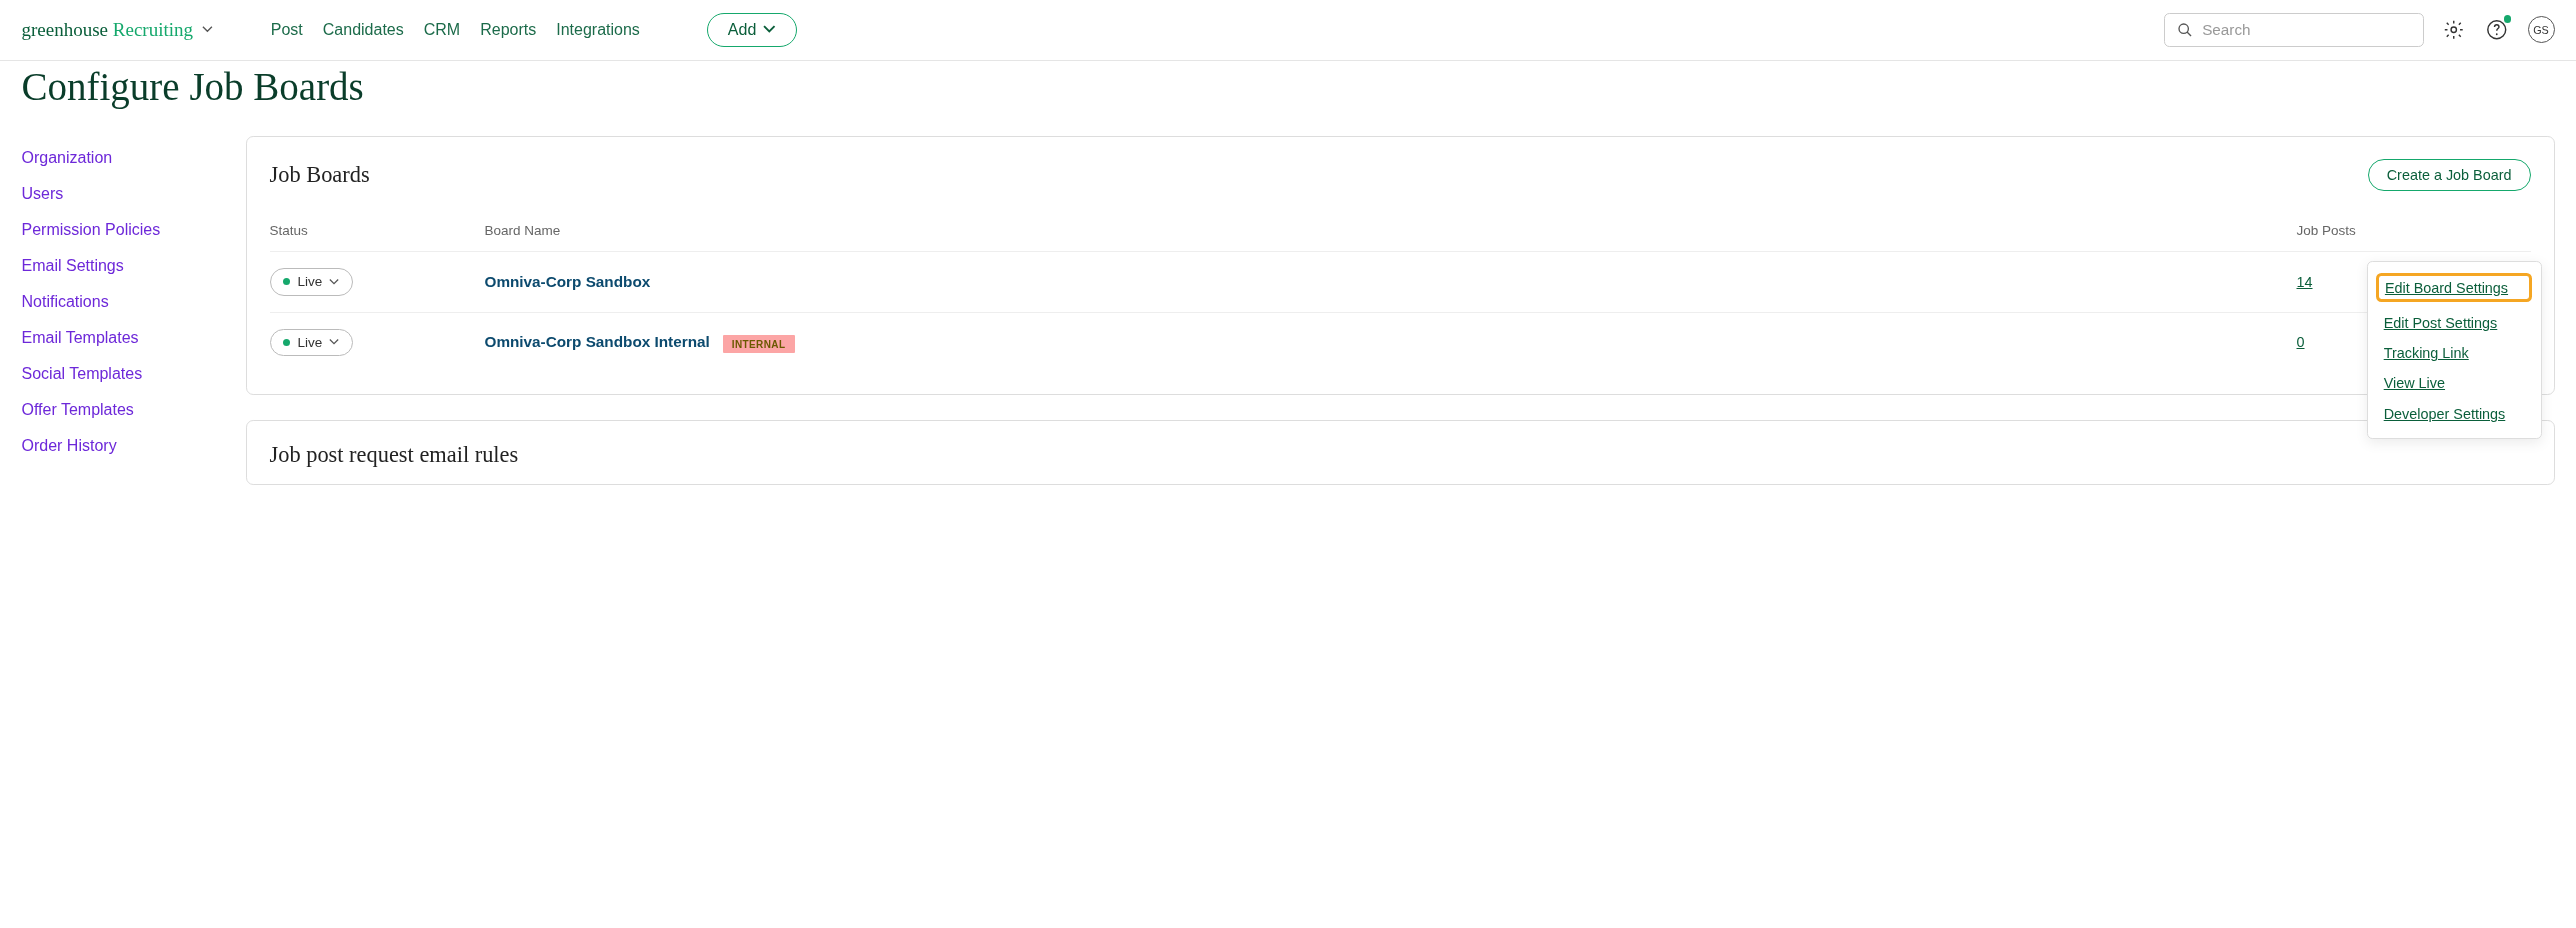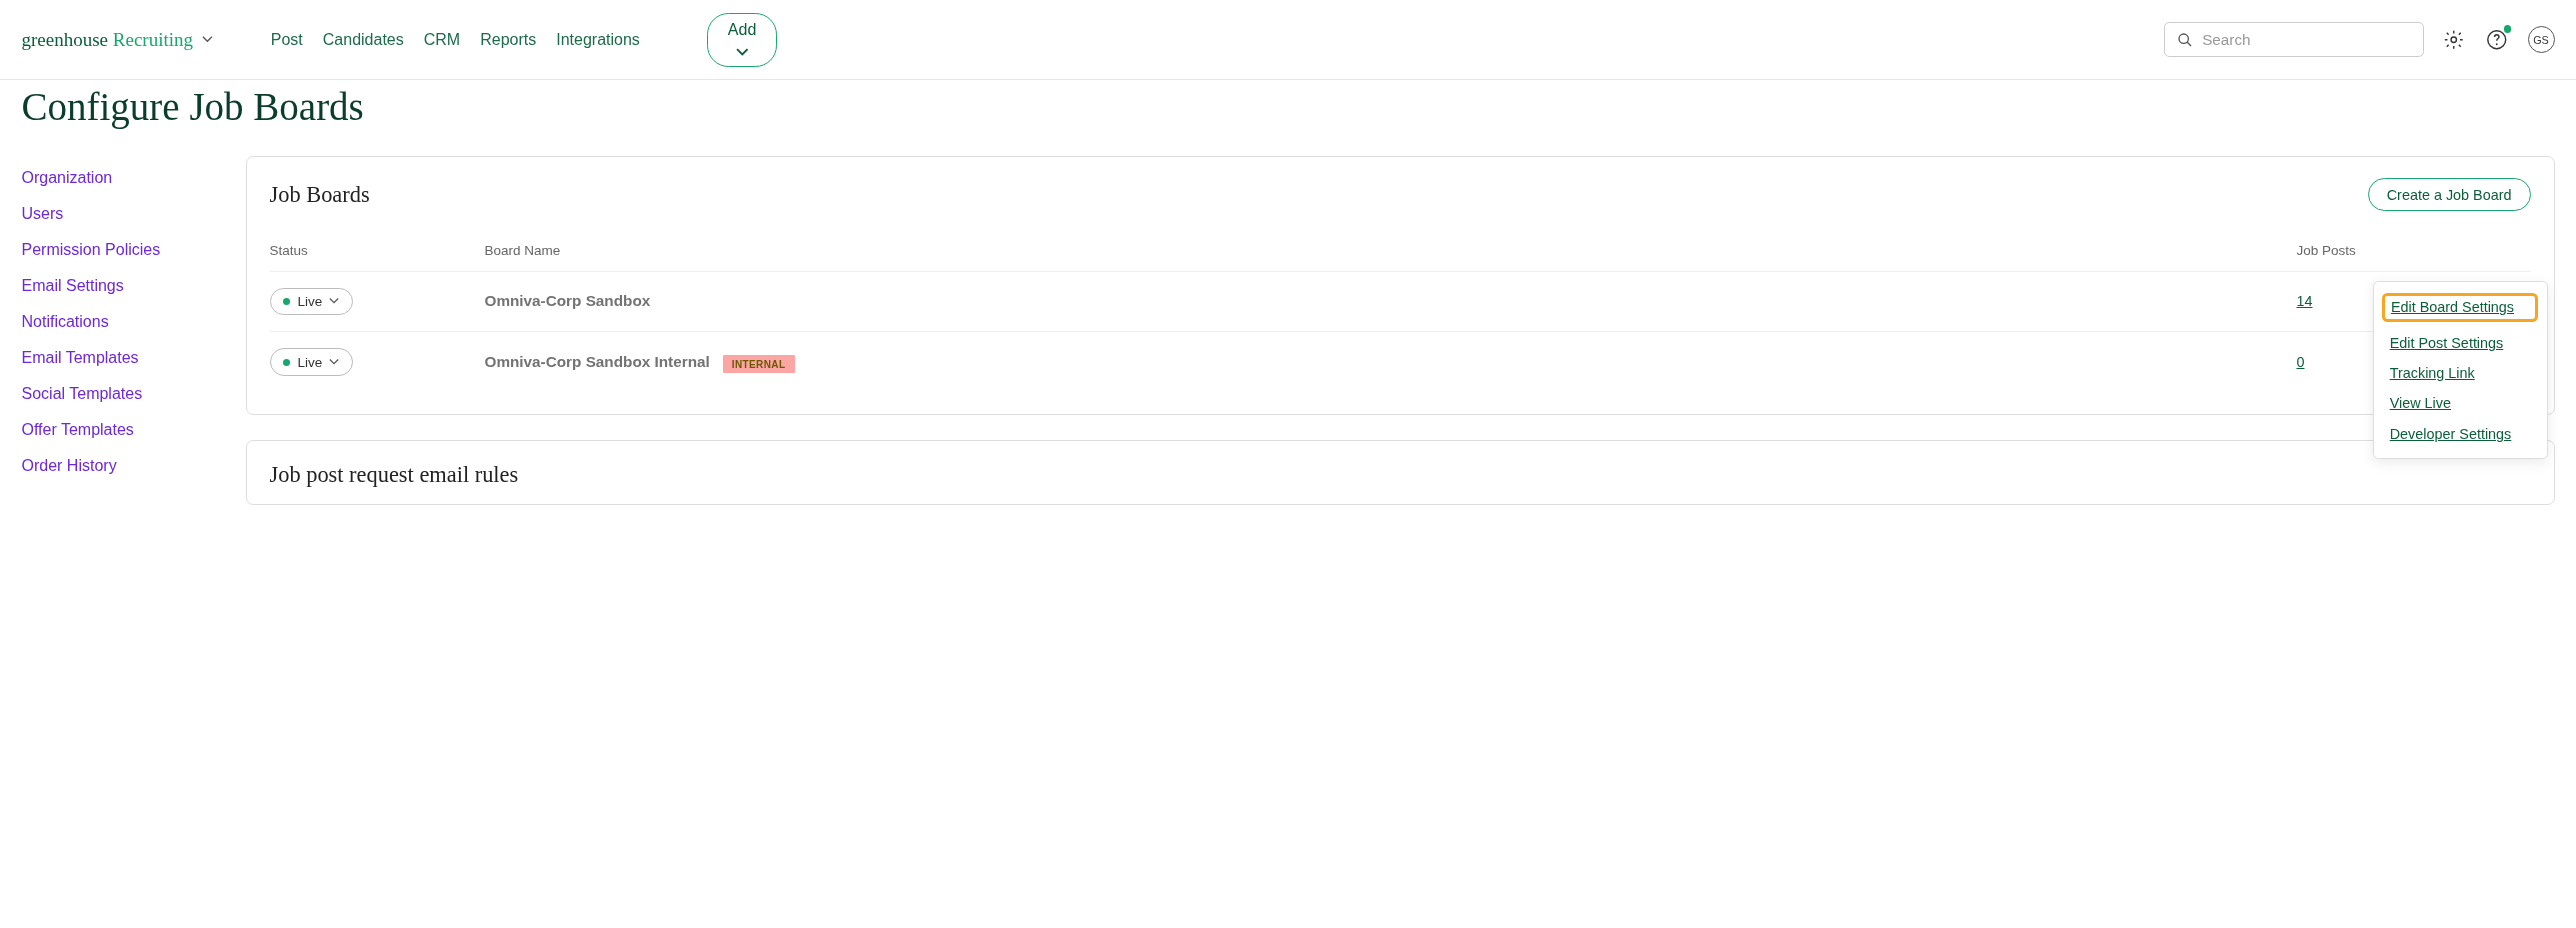--- a/index.html
+++ b/index.html
@@ -21,21 +21,20 @@
   .logo .part2 { color: #15a86c; }
   .caret { width: 10.8px; height: 10.8px; }
   .nav { display: flex; gap: 20px; margin-left: 40px; }
   .nav-item { color: #1c6b4a; font-size: 16px; text-decoration: none; cursor:pointer; }
   .add-btn {
     display: inline-flex; align-items: center; gap: 7.2px;
     border: 1.3px solid #15a86c; color: #0a5e3a;
     border-radius: 21.5px; padding: 7.2px 20px;
     font-size: 16px; background: #fff; cursor:pointer;
     margin-left: 49px;
-    flex-direction: column;
   }
   .spacer { flex: 1; }
   .search-box {
     display: flex; align-items: center; gap: 9px;
     border: 0.9px solid #ccc; border-radius: 5.4px;
     padding: 7.2px 12.6px; width: 260px; background:#fff;
   }
   .search-box input { border: none; outline: none; font-size: 15.3px; width: 100%; color:#555; background:transparent;}
   .search-box input::placeholder { color: #999; }
   .icon-btn { width: 25px; height: 25px; display:flex; align-items:center; justify-content:center; cursor:pointer; color:#333; position:relative; }
@@ -74,38 +73,38 @@
   .col-name { flex: 1; }
   .col-posts { width: 180px; }
   .col-actions { width: 54px; text-align:right; }
   .table-row { display:flex; align-items:center; padding: 16px 0; border-top:0.9px solid #eee; }
   .live-chip {
     display:inline-flex; align-items:center; gap:7.2px;
     border:0.9px solid #bbb; border-radius:18px; padding:5.4px 12.6px;
     font-size:13.5px; color:#333; cursor:pointer;
   }
   .live-dot { width:7.2px; height:7.2px; background:#15a86c; border-radius:50%; }
-  .board-name { font-size:15.3px; font-weight:600; color:#737373; }
+  .board-name { font-size:15.3px; font-weight:600; color:#0c4a6e; }
   .internal-badge {
     background:#fca5a5; color:#6b5900;
     font-size:10px; font-weight:700; letter-spacing:0.4px;
     padding:3.6px 9px; border-radius:1px; margin-left:9px;
   }
   .posts-link { color:#0a5e3a; text-decoration:underline; font-size:14.4px; cursor:pointer; }
 
   .kebab-btn {
     display:inline-flex; align-items:center; justify-content:center;
     width:36px; height:25px; cursor:pointer; gap:3.6px;
   }
   .kebab-dot { width:4.5px; height:4.5px; background:#222; border-radius:50%; }
 
   .highlight-orange { border:3.6px solid #f5a623; border-radius:7.2px; padding:1.8px 3.6px; }
 
   .dropdown {
-    position:absolute; right: 6px; top: 124px;
+    position:absolute; right: 12px; top: 124px;
     background:#fff; border:0.9px solid #ddd; border-radius:5.4px;
     box-shadow:0 3.6px 12.6px rgba(0,0,0,0.08);
     padding: 9px 7.2px; width: 175px; z-index: 10;
   }
   .dropdown-item { color:#0a5e3a; text-decoration:underline; font-size:14.4px; padding:7.2px 9px; display:block; cursor:pointer; }
   .dropdown-item.boxed { border:3.6px solid #f5a623; border-radius:5.4px; padding:3.6px 5.4px; margin:1.8px 1.8px 5.4px 1.8px;}
 
   svg { display:block; }
 </style>
 </head>

